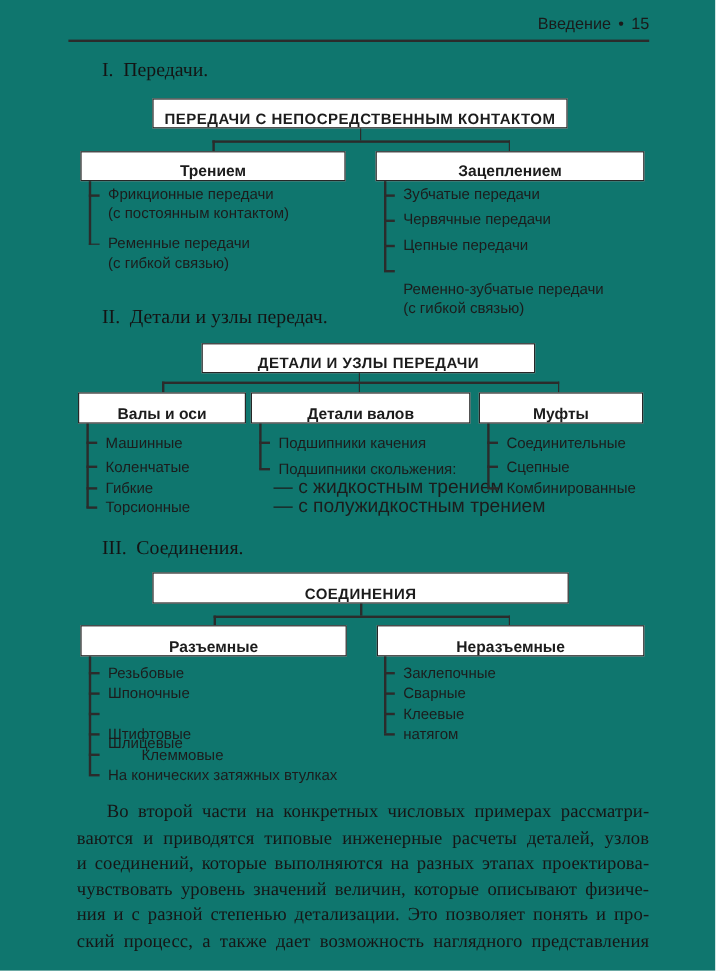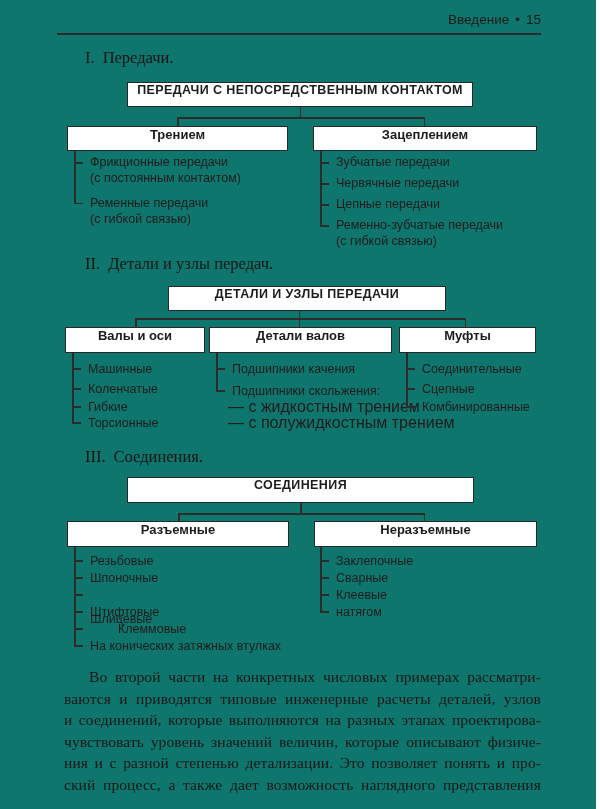--- a/index.html
+++ b/index.html
@@ -5,21 +5,21 @@
   html,body{margin:0;padding:0;background:#ffffff;}
   .page{position:relative;width:596px;height:809px;background:#0f766e;overflow:hidden;
         font-family:"Liberation Sans",sans-serif;color:#1d1d1d;}
   .hdr{position:absolute;left:57px;top:12px;width:484px;text-align:right;
        font-size:13.5px;color:#1a1a1a;}
   .hdr .dot{margin:0 6px;}
   .rule{position:absolute;background:#2b2b2b;}
   .sec-label{position:absolute;font-family:"Liberation Serif",serif;font-size:16.5px;color:#141414;}
   .sec-label .num{margin-right:8px;}
   .box{position:absolute;border:1.6px solid #272727;background:#fff;box-sizing:border-box;
-       display:flex;align-items:flex-start;justify-content:center;font-weight:bold;color:#1c1c1c;}
+       display:flex;align-items:flex-end;justify-content:center;font-weight:bold;color:#1c1c1c;}
   .root{font-size:12.5px;letter-spacing:.4px;}
   .child{font-size:13px;}
   .ln{position:absolute;background:#2b2b2b;}
   .item{position:absolute;font-size:12.5px;line-height:16px;color:#1c1c1c;}
   .sub{position:absolute;font-size:16px;line-height:16px;color:#1c1c1c;}
   .para{position:absolute;left:64px;top:668px;width:477px;
         font-family:"Liberation Serif",serif;font-size:15.5px;color:#161616;}
   .pline{height:21.6px;text-align:justify;text-align-last:justify;white-space:nowrap;
          letter-spacing:.1px;}
   .pline.first{text-indent:25px;}
@@ -72,21 +72,21 @@
   <div class="ln" style="left:320px;top:225px;width:9px;height:1.6px;"></div>
   <div class="item" style="left:336px;top:154px;">
     <div>Зубчатые передачи</div>
   </div>
   <div class="item" style="left:336px;top:175px;">
     <div>Червячные передачи</div>
   </div>
   <div class="item" style="left:336px;top:196px;">
     <div>Цепные передачи</div>
   </div>
-  <div class="item" style="left:336px;top:217px;">
+  <div class="item" style="left:336px;top:233px;">
     <div>Ременно-зубчатые передачи</div>
     <div>(с гибкой связью)</div>
   </div>
 
   <div class="sec-label" style="left:85px;top:254px;">
     <span class="num">II.</span><span>Детали и узлы передач.</span>
   </div>
 
   <div class="box root" style="left:168px;top:286px;width:278px;height:25px;">
     <span>ДЕТАЛИ И УЗЛЫ ПЕРЕДАЧИ</span>

